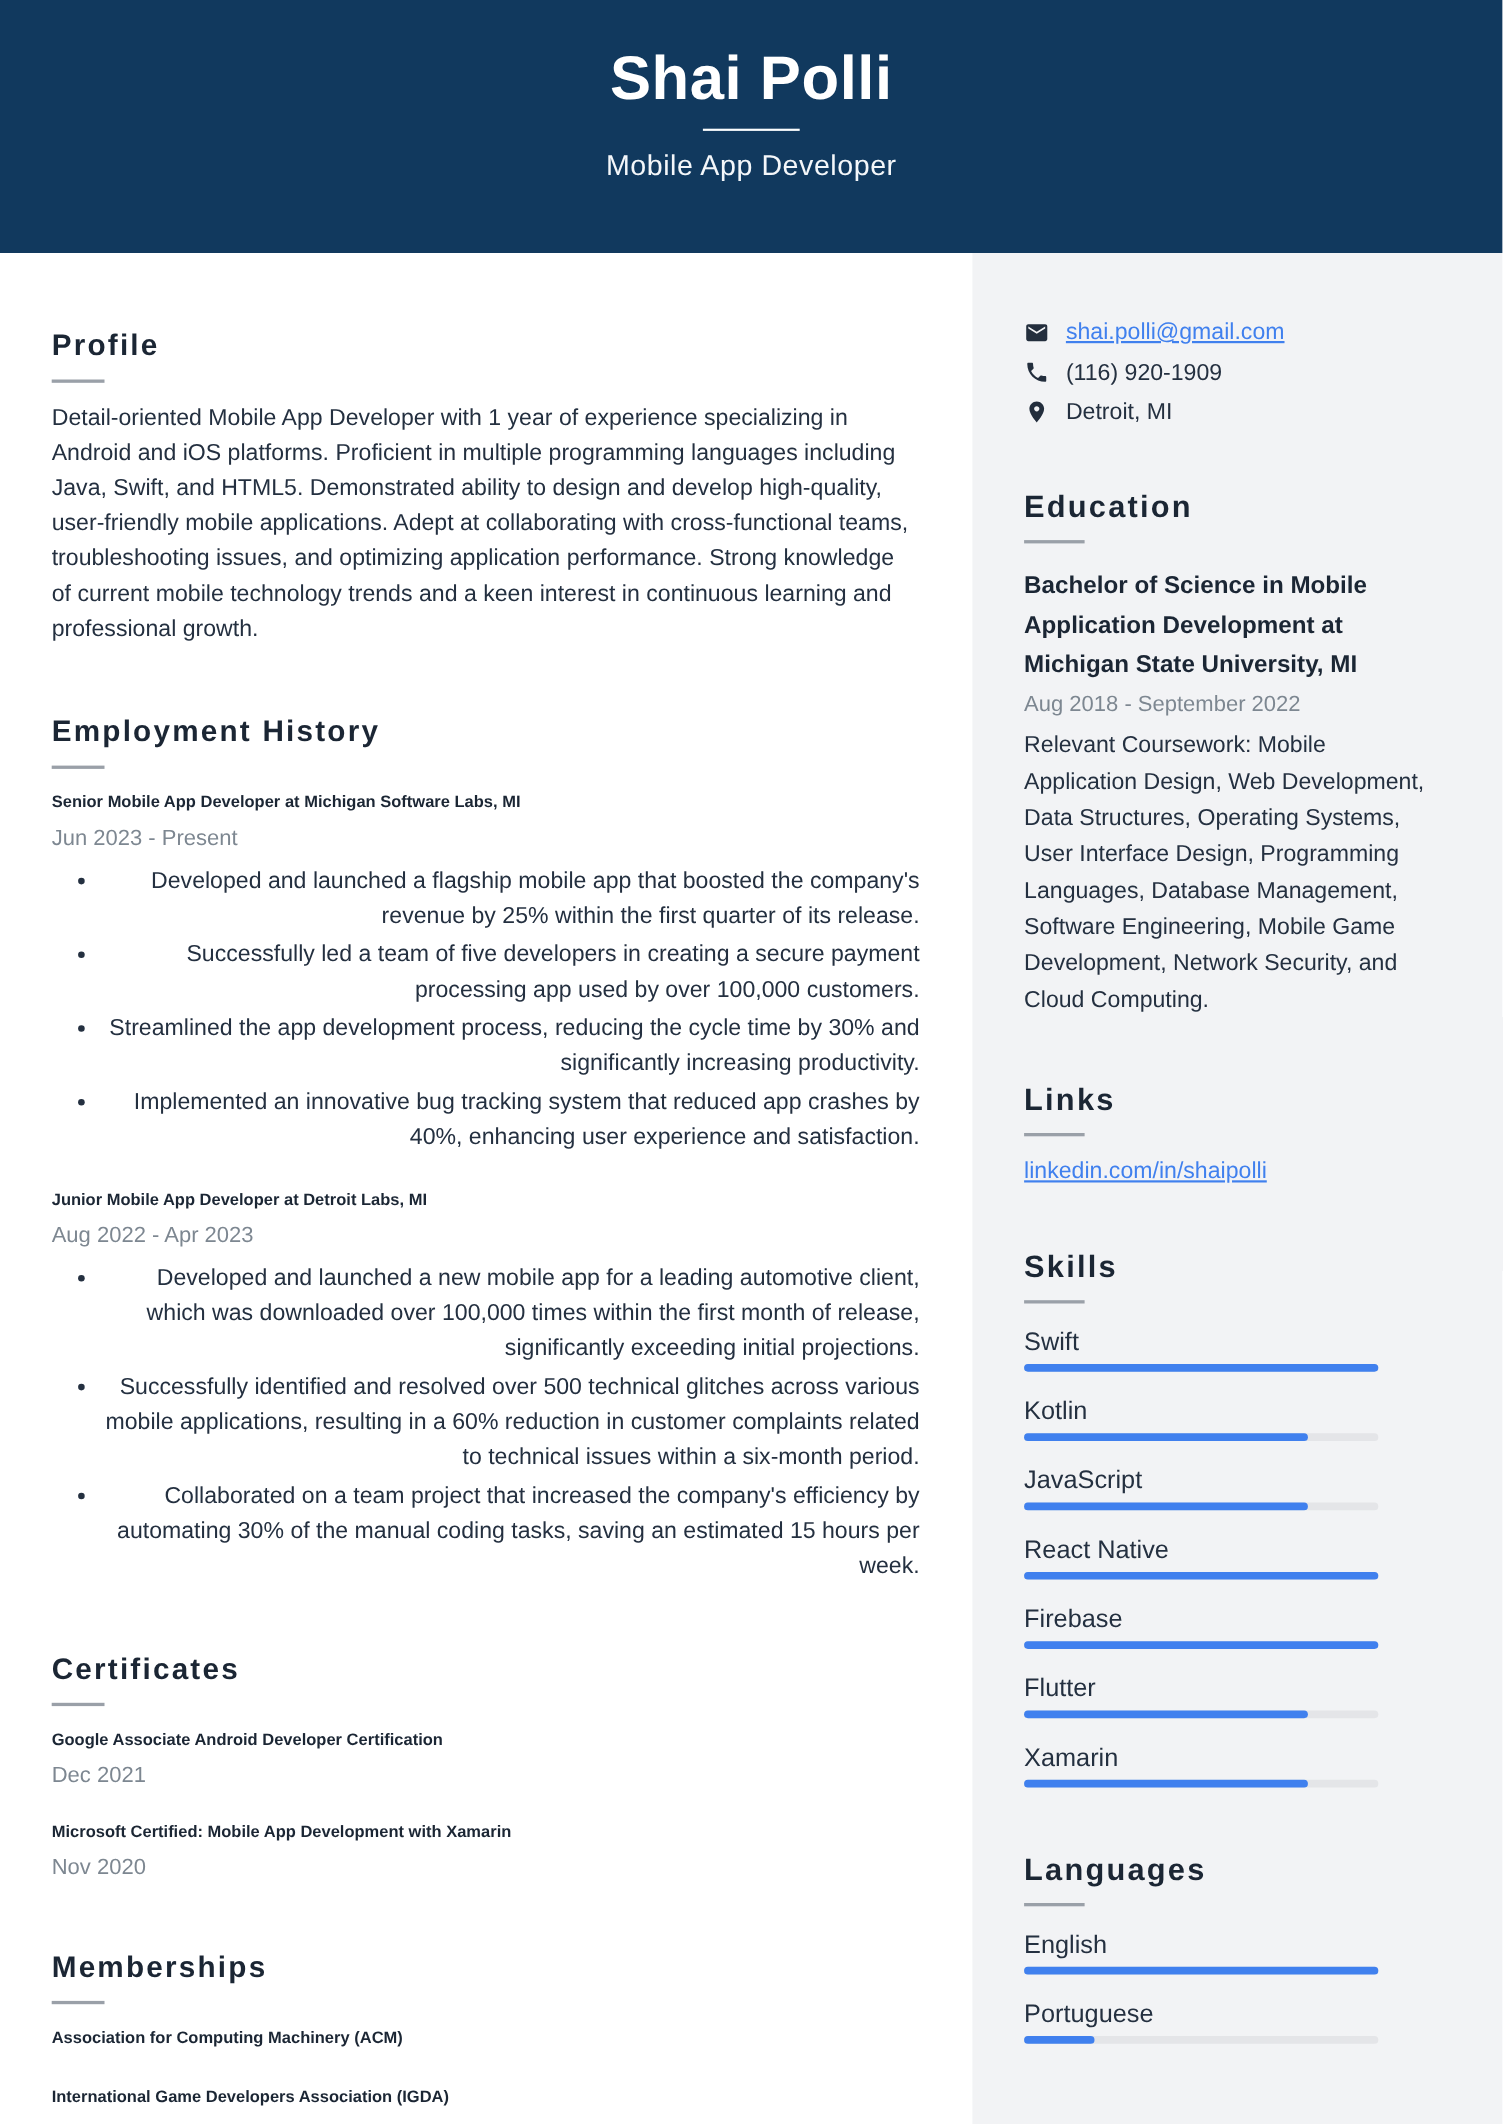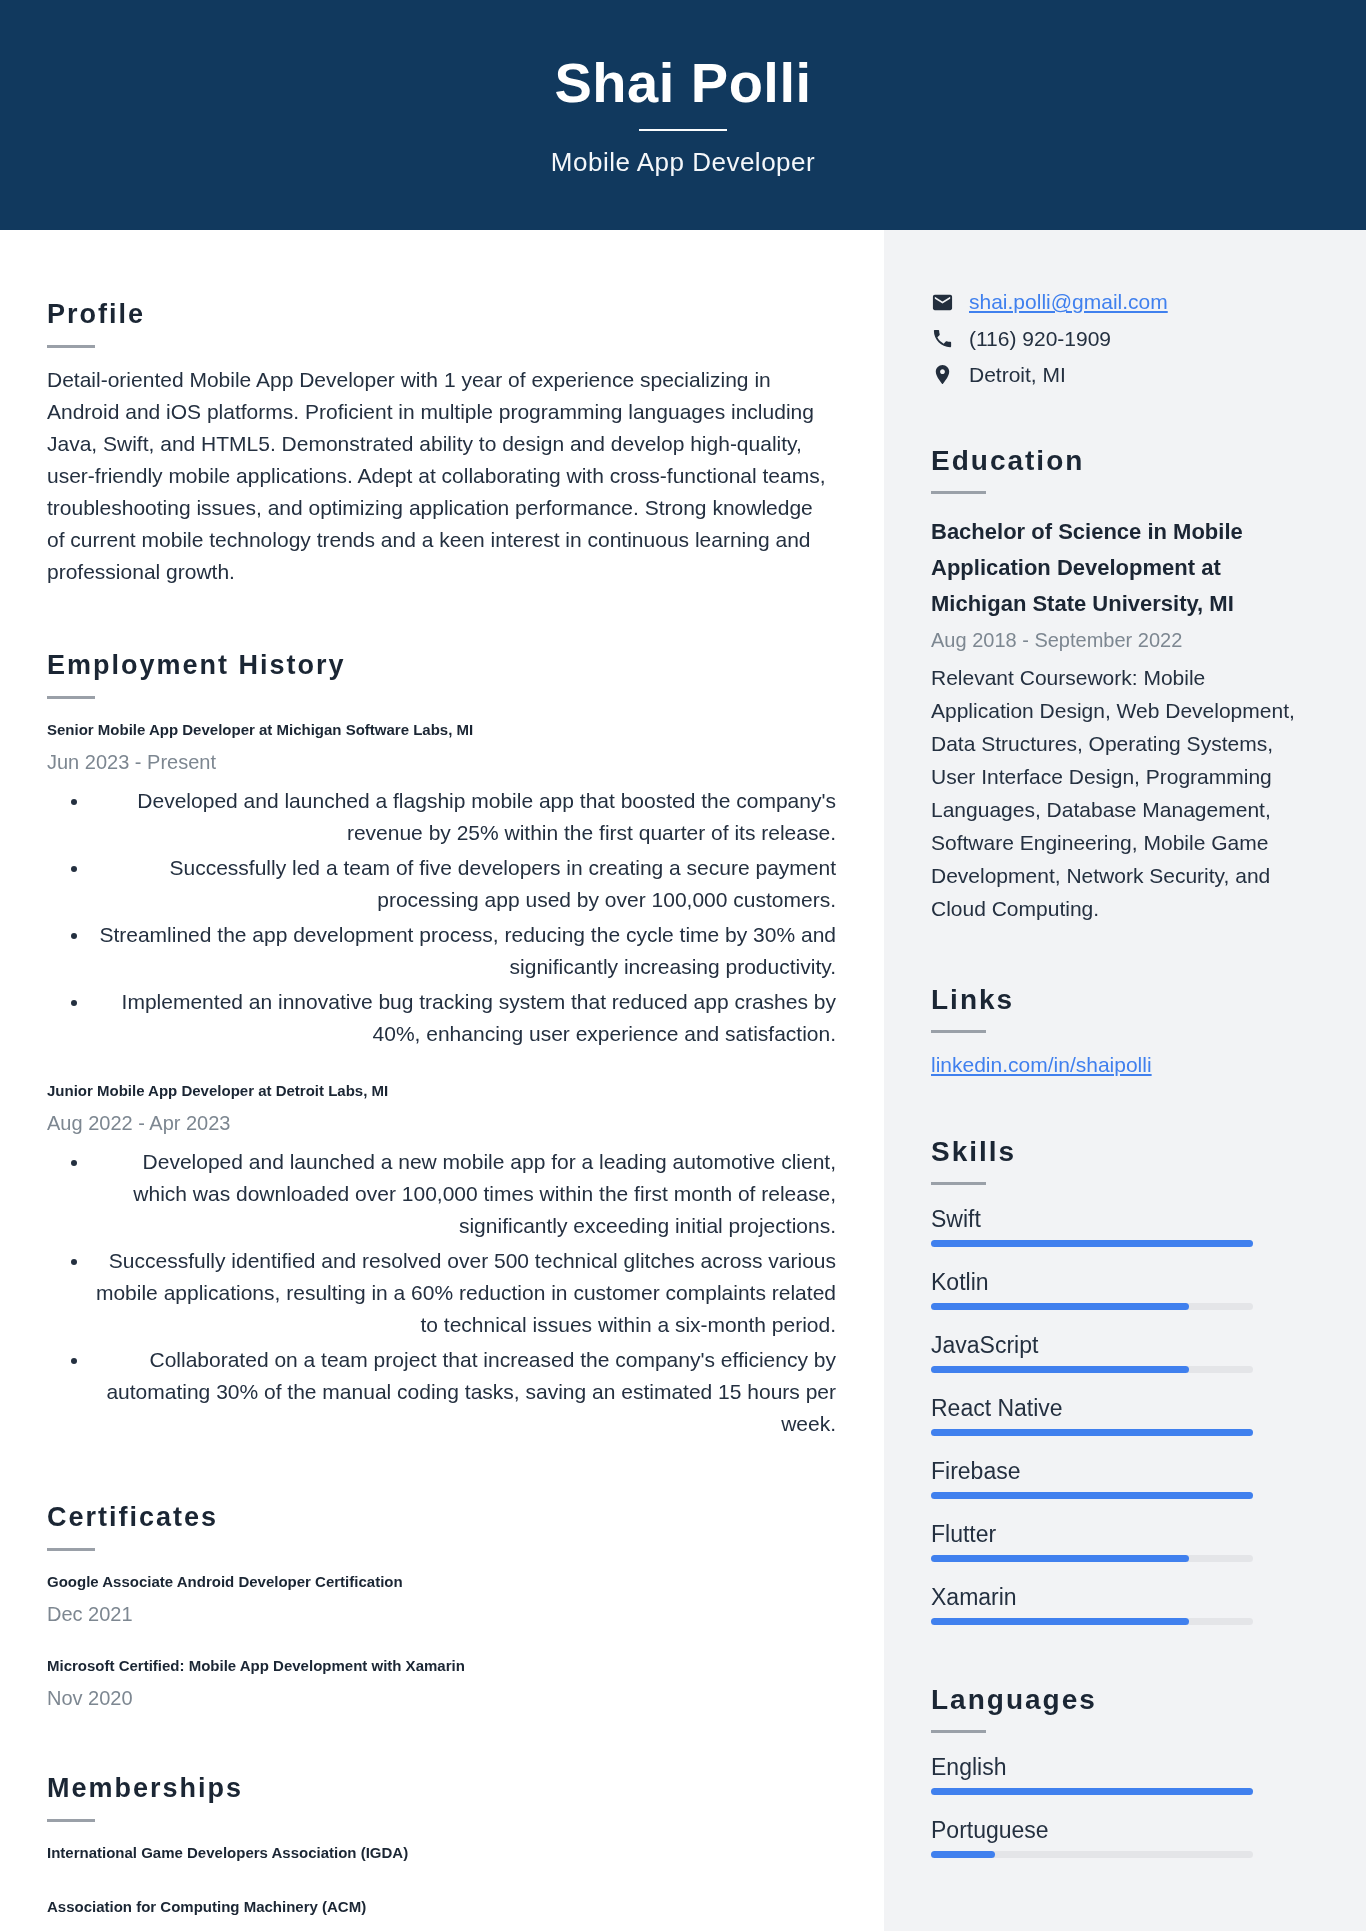--- a/index.html
+++ b/index.html
@@ -18,21 +18,21 @@
 
   
   .banner {
     height: 230px;
     background: #11395e;
     text-align: center;
     color: #ffffff;
   }
   .banner .name {
     margin: 0;
-    padding-top: 50px;
+    padding-top: 38px;
     font-size: 56px;
     font-weight: 700;
     letter-spacing: 0.5px;
     color: #ffffff;
   }
   .banner .name-rule {
     width: 88px;
     height: 2px;
     background: #fbfdfe;
     margin: 14px auto 0;
@@ -233,22 +233,22 @@
         </div>
         <div class="cert">
           <p class="entry-title">Microsoft Certified: Mobile App Development with Xamarin</p>
           <p class="entry-date">Nov 2020</p>
         </div>
       </div>
 
       <div class="sec">
         <h2>Memberships</h2>
         <div class="rule"></div>
+        <p class="entry-title membership">Association for Computing Machinery (ACM)</p>
         <p class="entry-title membership">International Game Developers Association (IGDA)</p>
-        <p class="entry-title membership">Association for Computing Machinery (ACM)</p>
       </div>
 
     </div>
 
     <div class="sidebar">
 
       <div class="contact">
         <div class="contact-row">
           <span class="cicon">
             <svg viewBox="0 0 24 24">

